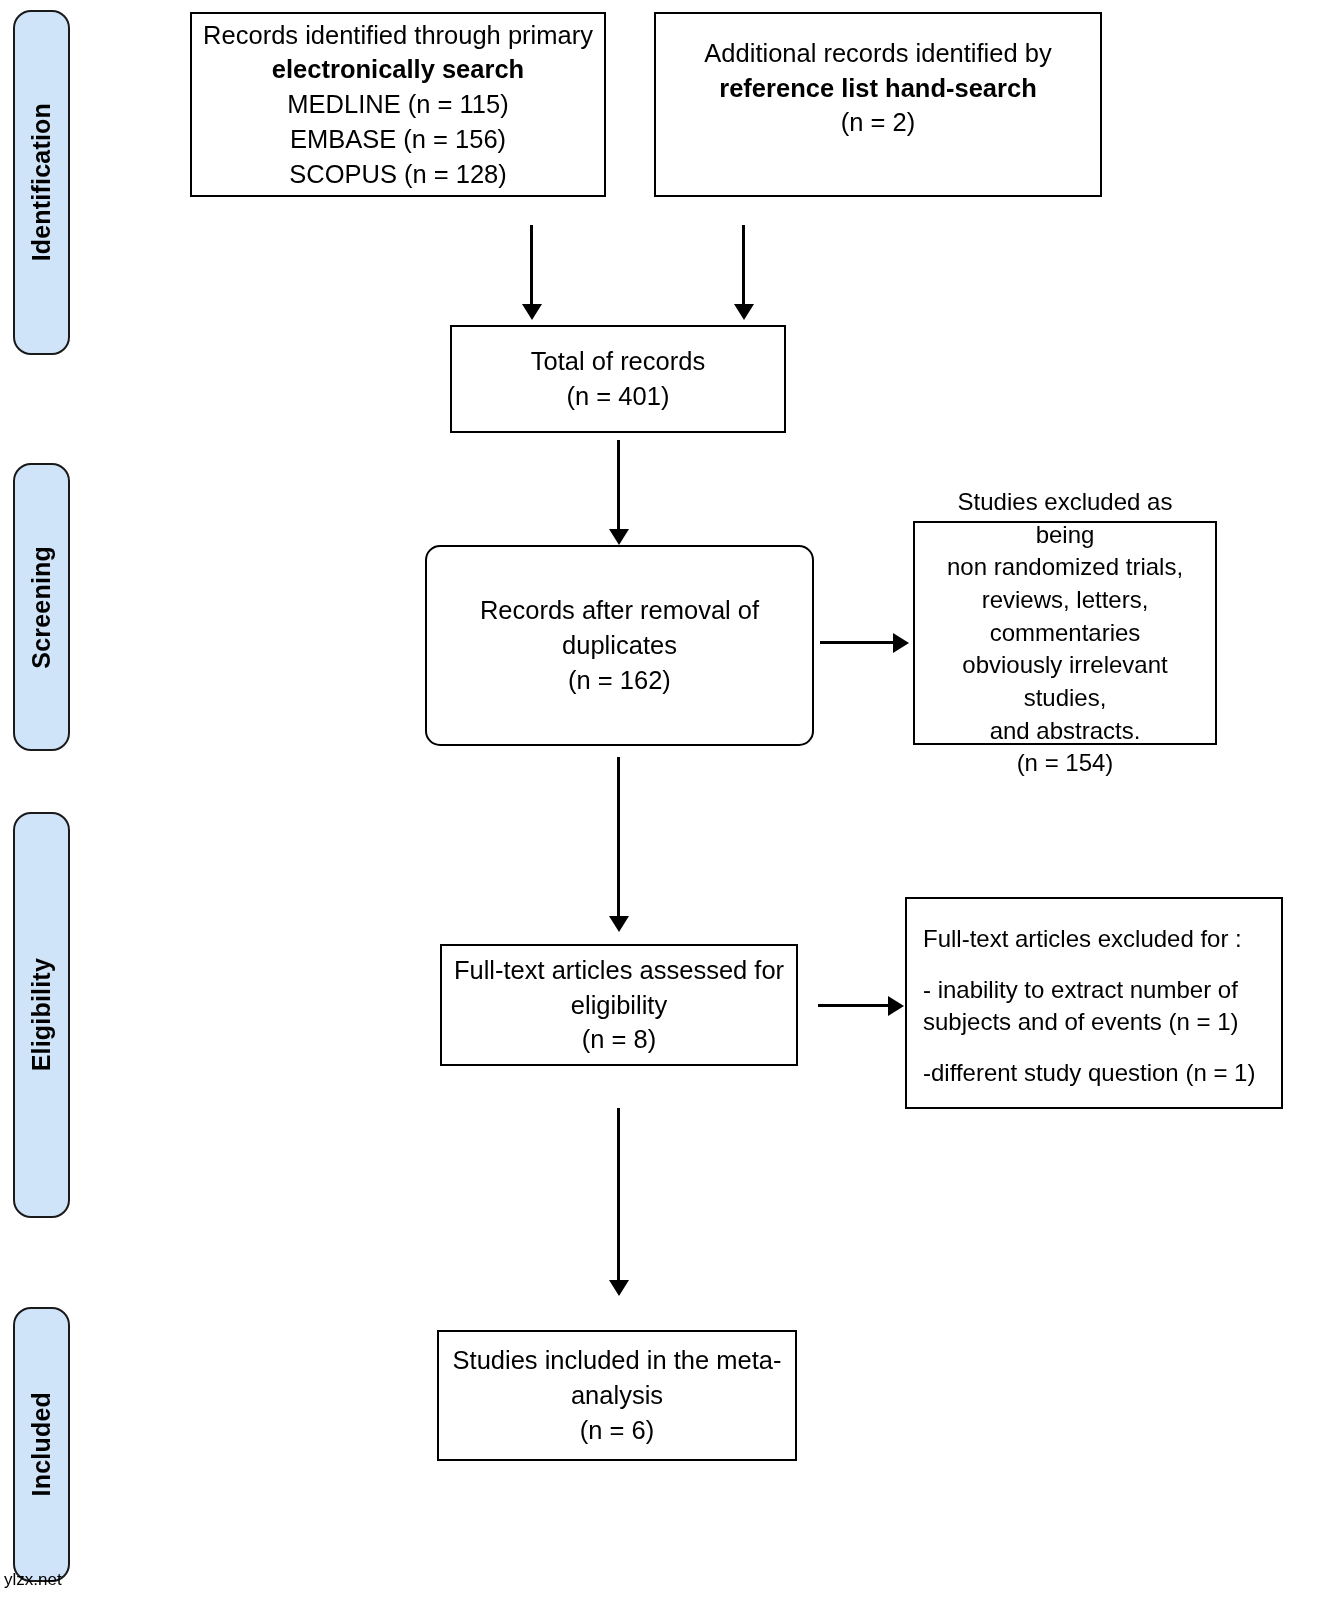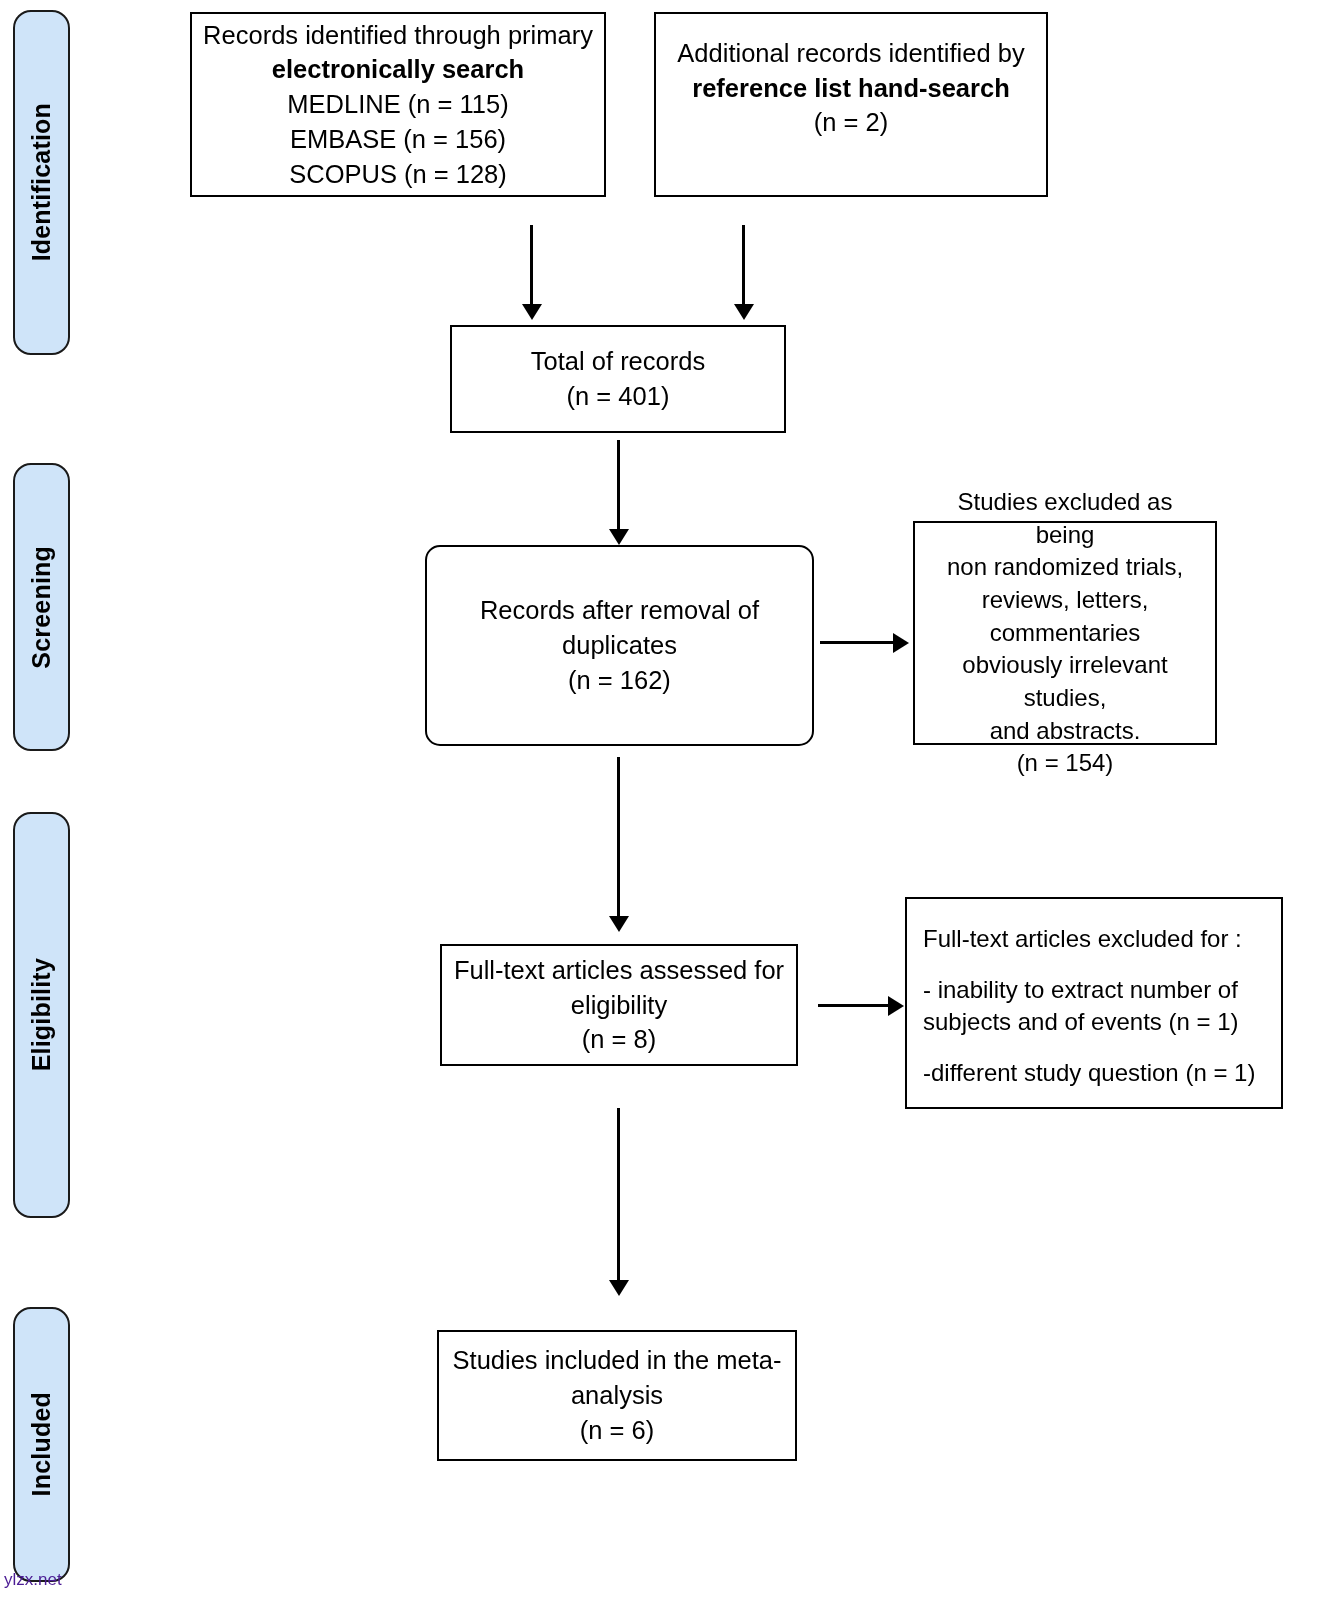--- a/index.html
+++ b/index.html
@@ -106,21 +106,21 @@
     height: 0;
     border-top: 10px solid transparent;
     border-bottom: 10px solid transparent;
     border-left: 16px solid #000000;
   }
 
   
   .watermark {
     position: absolute;
     font-size: 17px;
-    color: #4c1d95;
+    color: #000000;
     font-family: "Liberation Sans", sans-serif;
   }
 </style>
 </head>
 <body>
 
 <div id="canvas">
 
   <div class="stage-tab" style="left:13px; top:10px; width:57px; height:345px;">
     <span class="stage-label">Identification</span>
@@ -141,21 +141,21 @@
   <div class="box" style="left:190px; top:12px; width:416px; height:185px;">
     <div class="box-text">
       <div>Records identified through primary</div>
       <div class="bold-line">electronically search</div>
       <div>MEDLINE (n = 115)</div>
       <div>EMBASE (n = 156)</div>
       <div>SCOPUS (n = 128)</div>
     </div>
   </div>
 
-  <div class="box" style="left:654px; top:12px; width:394px; height:185px; align-items:flex-start;">
+  <div class="box" style="left:654px; top:12px; width:448px; height:185px; align-items:flex-start;">
     <div class="box-text" style="padding-top:22px;">
       <div>Additional records identified by</div>
       <div class="bold-line">reference list hand-search</div>
       <div>(n =  2)</div>
     </div>
   </div>
 
   <div class="v-arrow" style="left:530px; top:225px; height:80px;"></div>
   <div class="v-arrow" style="left:742px; top:225px; height:80px;"></div>
 

